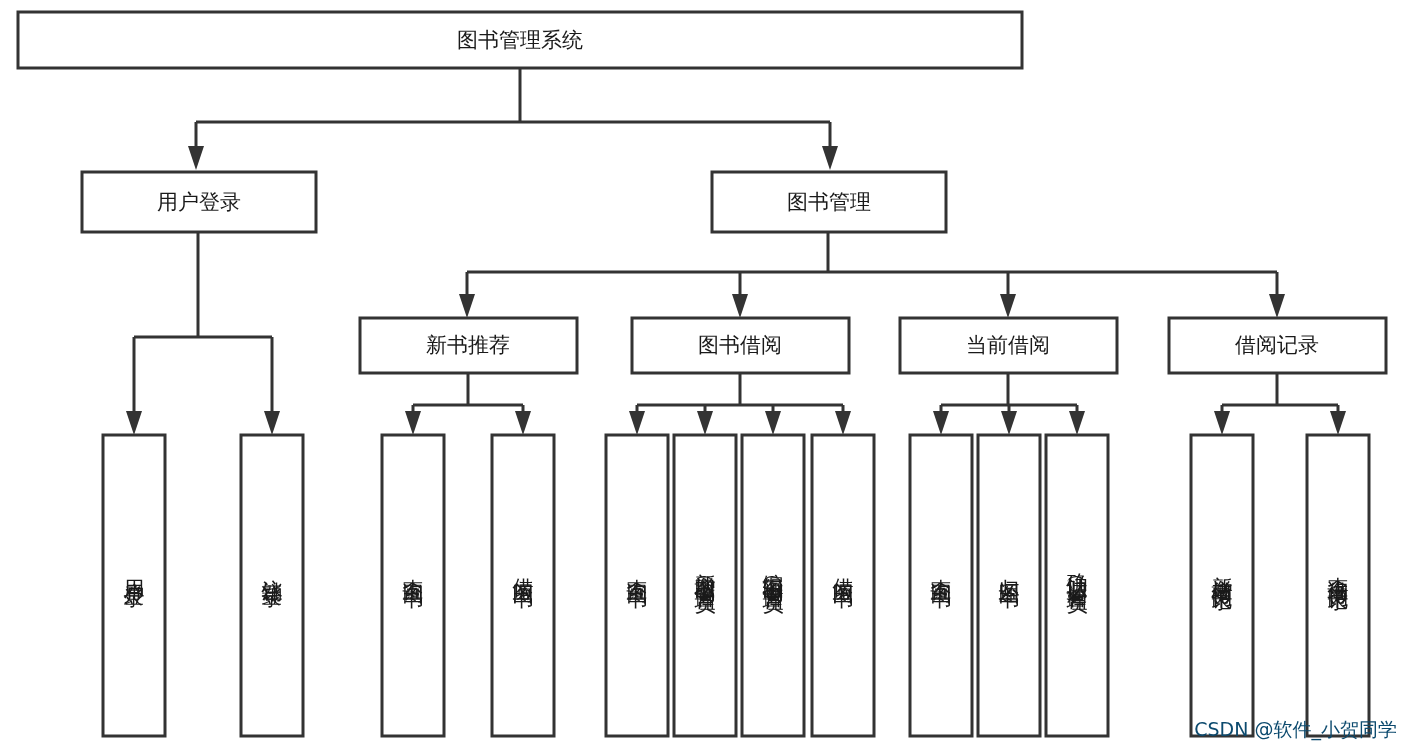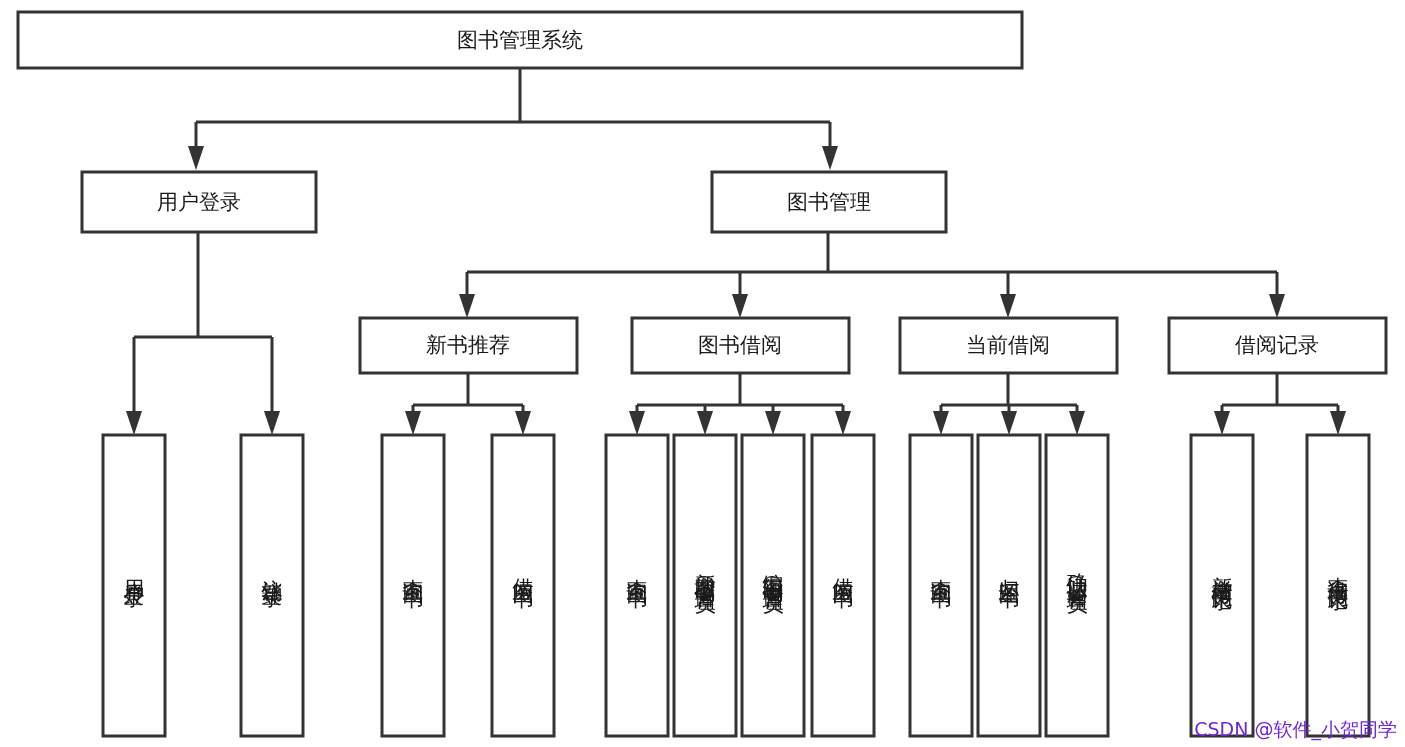--- a/index.html
+++ b/index.html
@@ -49,21 +49,21 @@
     text-anchor: middle;
     writing-mode: vertical-rl;
     letter-spacing: 3px;
   }
   .watermark {
     position: absolute;
     right: 8px;
     bottom: 4px;
     font-family: "DejaVu Sans", "Liberation Sans", sans-serif;
     font-size: 19px;
-    color: #6d28d9;
+    color: #0c4a6e;
     white-space: nowrap;
     pointer-events: none;
   }
 </style>
 </head>
 <body>
 
 <div id="chart-root">
 <svg width="1405" height="747" viewBox="0 0 1405 747" xmlns="http://www.w3.org/2000/svg">
 

